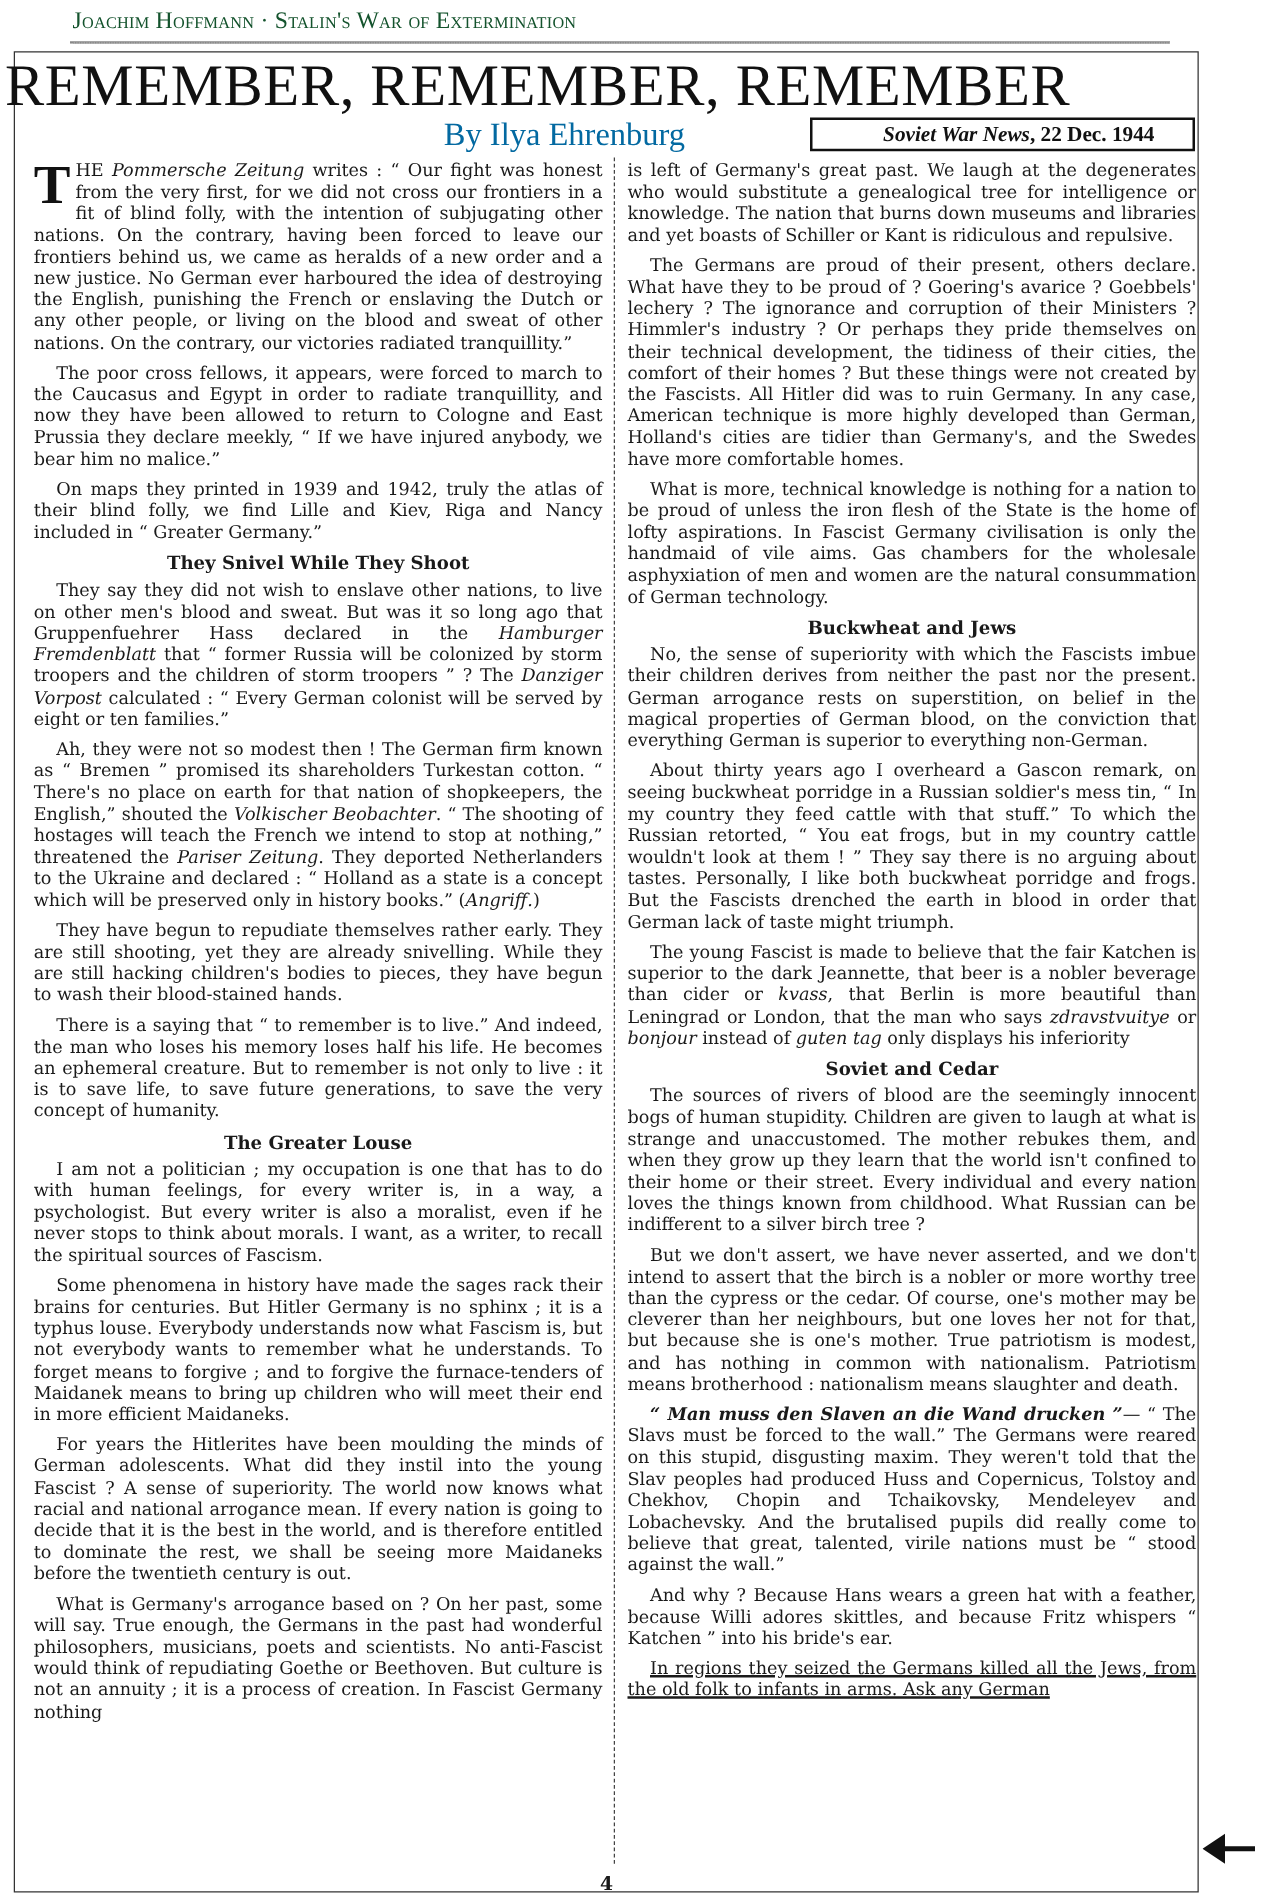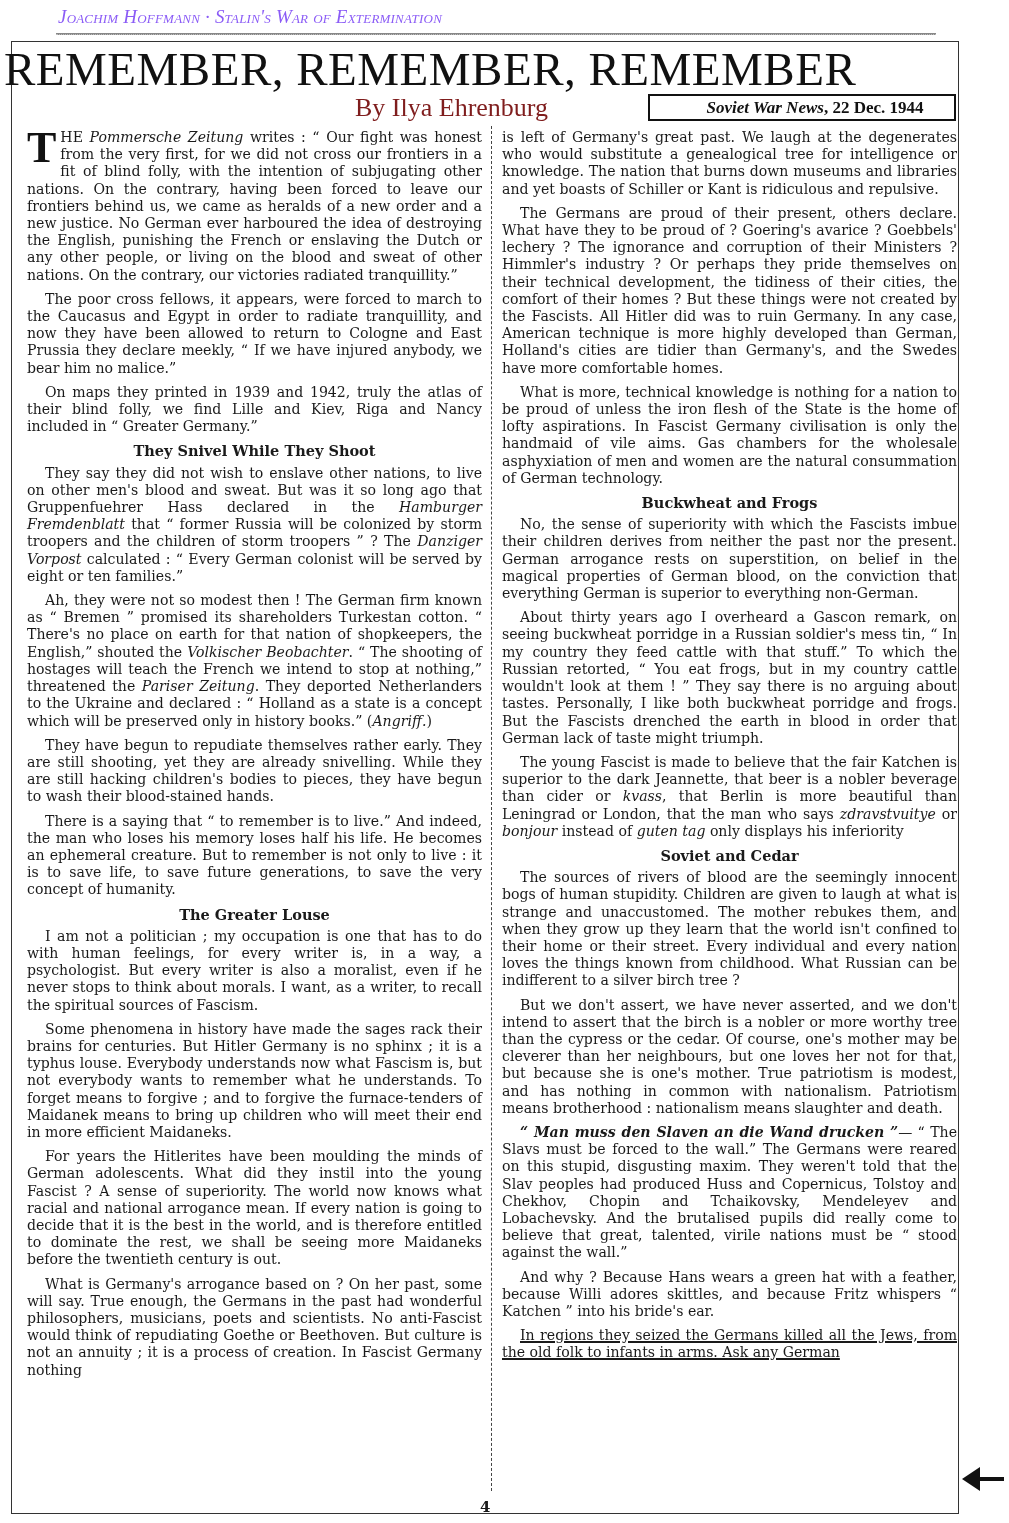--- a/index.html
+++ b/index.html
@@ -3,40 +3,40 @@
 <meta charset="utf-8">
 <style>
   html, body { margin: 0; padding: 0; background: #ffffff; }
   body {
     width: 1009px; height: 1523px; position: relative; overflow: hidden;
     font-family: "DejaVu Serif", "Liberation Serif", serif;
     color: #1a1a1a;
   }
   .running-header {
     position: absolute; left: 58px; top: 6px;
-    font-family: "Liberation Serif", serif; font-style: italic;
-    font-size: 19px; letter-spacing: 0.2px; color: #8b5cf6;
+    font-family: "Liberation Serif", serif; 
+    font-size: 19px; letter-spacing: 0.2px; color: #14532d;
     font-variant: small-caps;
   }
   .header-rule {
     position: absolute; left: 56px; top: 33px; width: 880px; height: 1px;
     background: #888; border-bottom: 1px dotted #bbb;
   }
   .frame {
     position: absolute; left: 11px; top: 41px; width: 948px; height: 1473px;
     border: 1.5px solid #333; box-sizing: border-box;
   }
   .title {
     position: absolute; left: 4px; top: 46px; width: 981px; text-align: left;
     font-family: "Liberation Serif", serif; font-size: 47px; letter-spacing: 0.5px;
     color: #111; line-height: 1;
   }
   .byline {
     position: absolute; left: 355px; top: 93px;
-    font-family: "Liberation Serif", serif; font-size: 26px; color: #7f1d1d;
+    font-family: "Liberation Serif", serif; font-size: 26px; color: #0369a1;
   }
   .source-box {
     position: absolute; left: 648px; top: 94px; width: 308px; height: 27px;
     border: 2px solid #111; box-sizing: border-box;
     font-family: "Liberation Serif", serif; font-size: 17px; font-weight: bold;
     text-align: center; line-height: 23px; color: #111;
   }
   .source-box i { font-style: italic; margin-left: 26px; }
   .col {
     position: absolute; top: 129px;
@@ -94,21 +94,21 @@
   <p>I am not a politician ; my occupation is one that has to do with human feelings, for every writer is, in a way, a psychologist. But every writer is also a moralist, even if he never stops to think about morals. I want, as a writer, to recall the spiritual sources of Fascism.</p>
   <p>Some phenomena in history have made the sages rack their brains for centuries. But Hitler Germany is no sphinx ; it is a typhus louse. Everybody understands now what Fascism is, but not everybody wants to remember what he understands. To forget means to forgive ; and to forgive the furnace-tenders of Maidanek means to bring up children who will meet their end in more efficient Maidaneks.</p>
   <p>For years the Hitlerites have been moulding the minds of German adolescents. What did they instil into the young Fascist ? A sense of superiority. The world now knows what racial and national arrogance mean. If every nation is going to decide that it is the best in the world, and is therefore entitled to dominate the rest, we shall be seeing more Maidaneks before the twentieth century is out.</p>
   <p>What is Germany's arrogance based on ? On her past, some will say. True enough, the Germans in the past had wonderful philosophers, musicians, poets and scientists. No anti-Fascist would think of repudiating Goethe or Beethoven. But culture is not an annuity ; it is a process of creation. In Fascist Germany nothing</p>
 </div>
 
 <div class="col col-right">
   <p class="noindent">is left of Germany's great past. We laugh at the degenerates who would substitute a genealogical tree for intelligence or knowledge. The nation that burns down museums and libraries and yet boasts of Schiller or Kant is ridiculous and repulsive.</p>
   <p>The Germans are proud of their present, others declare. What have they to be proud of ? Goering's avarice ? Goebbels' lechery ? The ignorance and corruption of their Ministers ? Himmler's industry ? Or perhaps they pride themselves on their technical development, the tidiness of their cities, the comfort of their homes ? But these things were not created by the Fascists. All Hitler did was to ruin Germany. In any case, American technique is more highly developed than German, Holland's cities are tidier than Germany's, and the Swedes have more comfortable homes.</p>
   <p>What is more, technical knowledge is nothing for a nation to be proud of unless the iron flesh of the State is the home of lofty aspirations. In Fascist Germany civilisation is only the handmaid of vile aims. Gas chambers for the wholesale asphyxiation of men and women are the natural consummation of German technology.</p>
-  <h3>Buckwheat and Frogs</h3>
+  <h3>Buckwheat and Jews</h3>
   <p>No, the sense of superiority with which the Fascists imbue their children derives from neither the past nor the present. German arrogance rests on superstition, on belief in the magical properties of German blood, on the conviction that everything German is superior to everything non-German.</p>
   <p>About thirty years ago I overheard a Gascon remark, on seeing buckwheat porridge in a Russian soldier's mess tin, “ In my country they feed cattle with that stuff.” To which the Russian retorted, “ You eat frogs, but in my country cattle wouldn't look at them ! ” They say there is no arguing about tastes. Personally, I like both buckwheat porridge and frogs. But the Fascists drenched the earth in blood in order that German lack of taste might triumph.</p>
   <p><span>The young Fascist is made to believe that the fair Katchen is superior to the dark Jeannette, that beer is a nobler beverage than cider or </span><i>kvass</i><span>, that Berlin is more beautiful than Leningrad or London, that the man who says </span><i>zdravstvuitye</i><span> or </span><i>bonjour</i><span> instead of </span><i>guten tag</i><span> only displays his inferiority</span></p>
   <h3>Soviet and Cedar</h3>
   <p>The sources of rivers of blood are the seemingly innocent bogs of human stupidity. Children are given to laugh at what is strange and unaccustomed. The mother rebukes them, and when they grow up they learn that the world isn't confined to their home or their street. Every individual and every nation loves the things known from childhood. What Russian can be indifferent to a silver birch tree ?</p>
   <p>But we don't assert, we have never asserted, and we don't intend to assert that the birch is a nobler or more worthy tree than the cypress or the cedar. Of course, one's mother may be cleverer than her neighbours, but one loves her not for that, but because she is one's mother. True patriotism is modest, and has nothing in common with nationalism. Patriotism means brotherhood : nationalism means slaughter and death.</p>
   <p><i style="font-weight:bold">“ Man muss den Slaven an die Wand drucken ”</i><span>— “ The Slavs must be forced to the wall.” The Germans were reared on this stupid, disgusting maxim. They weren't told that the Slav peoples had produced Huss and Copernicus, Tolstoy and Chekhov, Chopin and Tchaikovsky, Mendeleyev and Lobachevsky. And the brutalised pupils did really come to believe that great, talented, virile nations must be “ stood against the wall.”</span></p>
   <p>And why ? Because Hans wears a green hat with a feather, because Willi adores skittles, and because Fritz whispers “ Katchen ” into his bride's ear.</p>
   <p class="underlined">In regions they seized the Germans killed all the Jews, from the old folk to infants in arms. Ask any German</p>
 </div>

